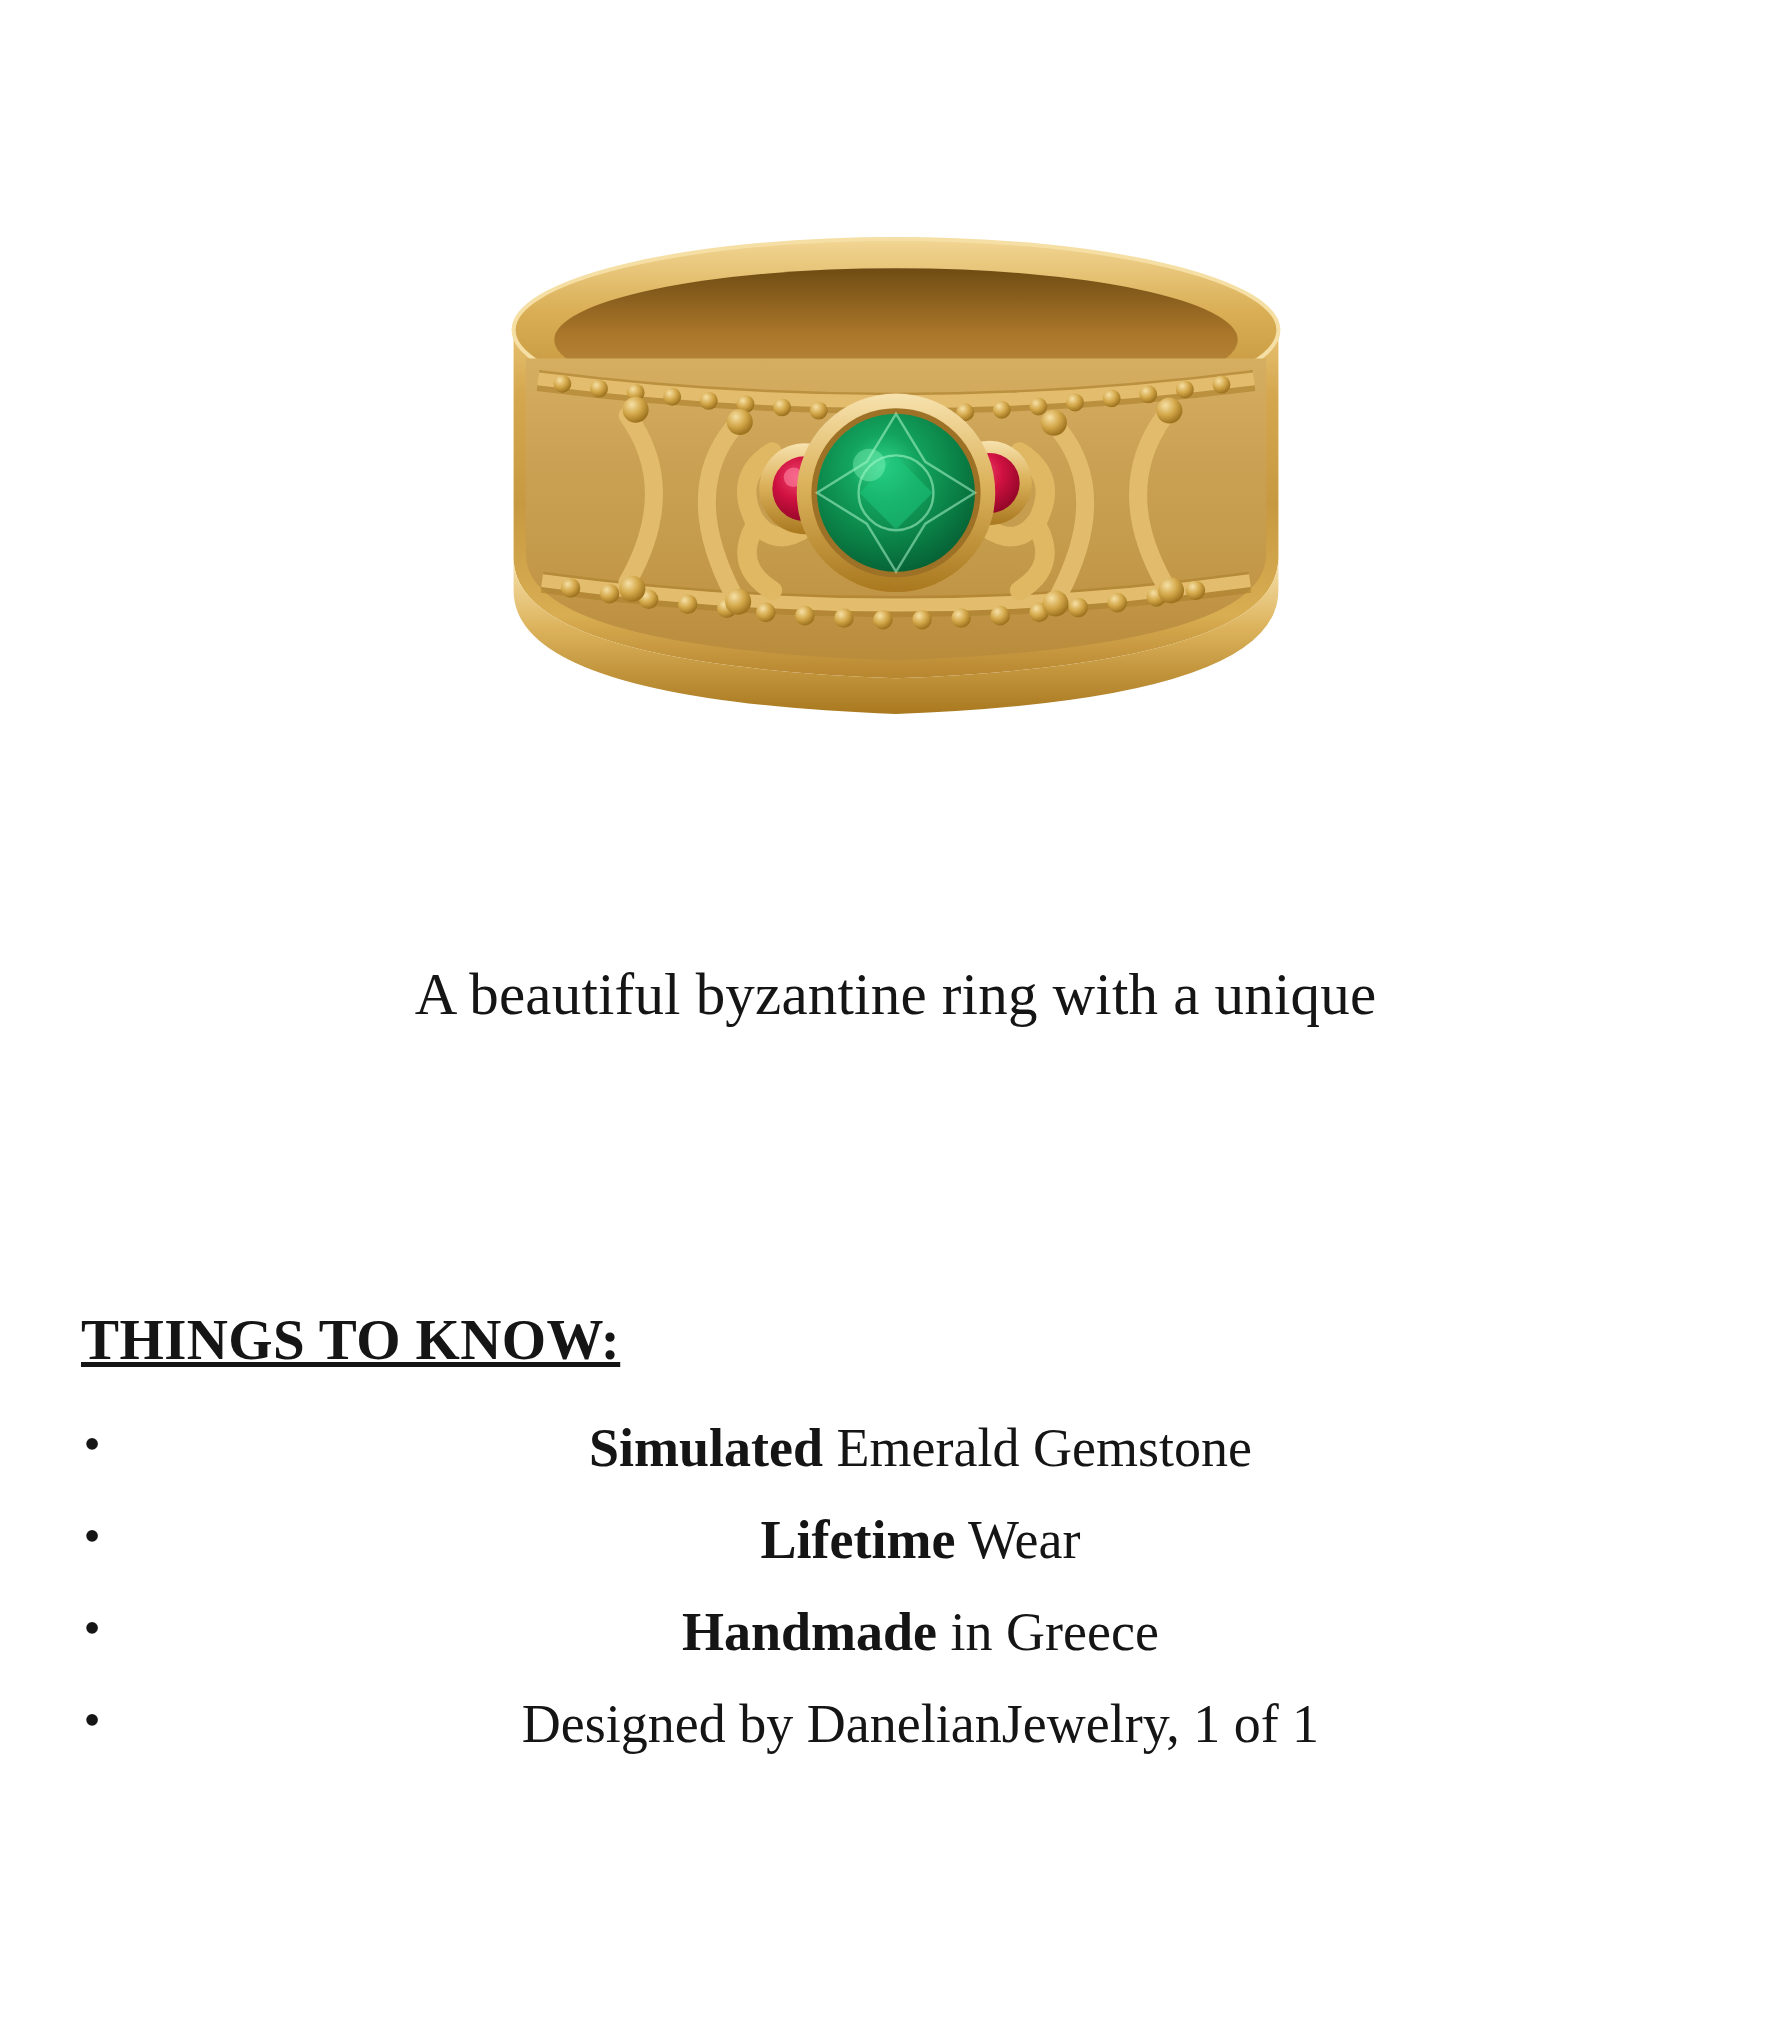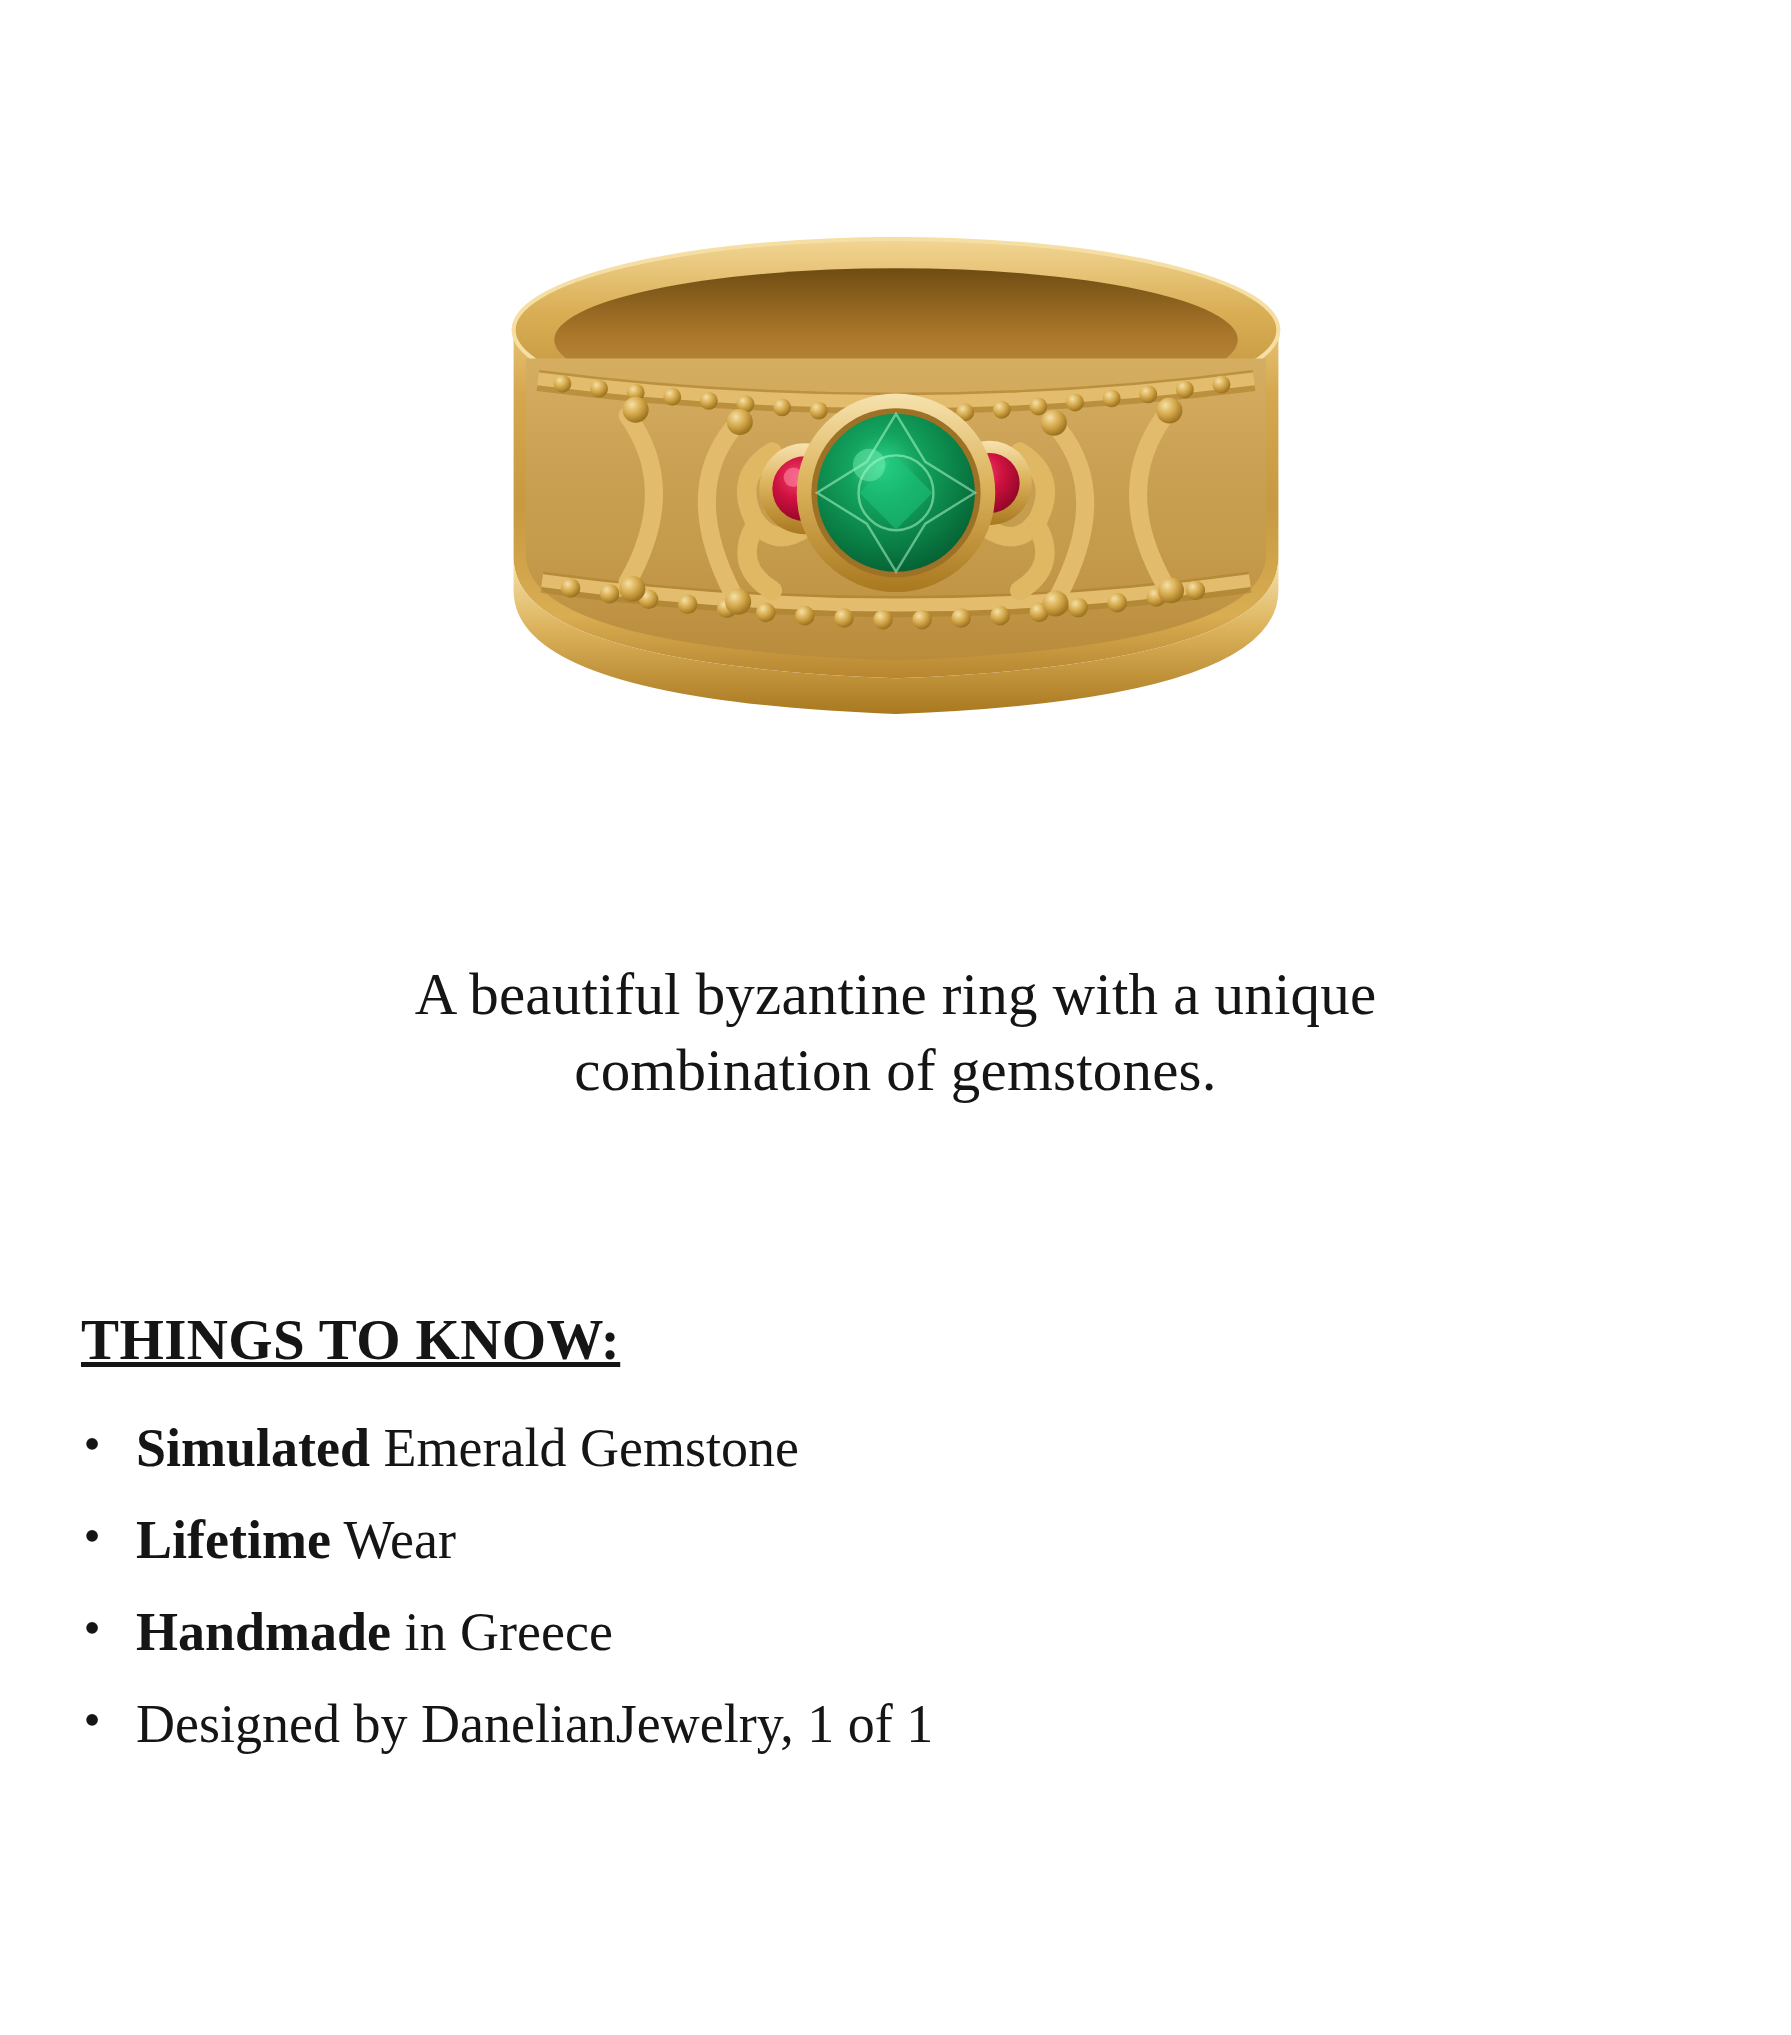--- a/index.html
+++ b/index.html
@@ -66,20 +66,21 @@
   }
 
   .bullets {
     position: absolute;
     left: 77px;
     top: 1421px;
     width: 1628px;
     margin: 0;
     padding: 0;
     list-style: none;
+    text-align: center;
   }
   .bullets li {
     font-size: 54px;
     line-height: 1.0;
     padding: 0 0 0 59px;
     margin: 0 0 38px 0;
     position: relative;
     white-space: nowrap;
   }
   .bullets li::before {
@@ -263,21 +264,20 @@
           </g>
         </g>
 
         <path d="M60,430 Q60,560 530,578 Q1000,560 1000,430 L1000,470 Q1000,604 530,622 Q60,604 60,470 Z" fill="url(#goldRim)"></path>
       </svg>
     </div>
   </div>
 
   <div class="description">
     <span class="line">A beautiful byzantine ring with a unique</span>
-    <span class="line">combination of gemstones.</span>
   </div>
 
   <div class="things-title">THINGS TO KNOW:</div>
 
   <ul class="bullets">
     <li>
       <span class="strong">Simulated</span><span> Emerald Gemstone</span>
     </li>
     <li>
       <span class="strong">Lifetime</span><span> Wear</span>

